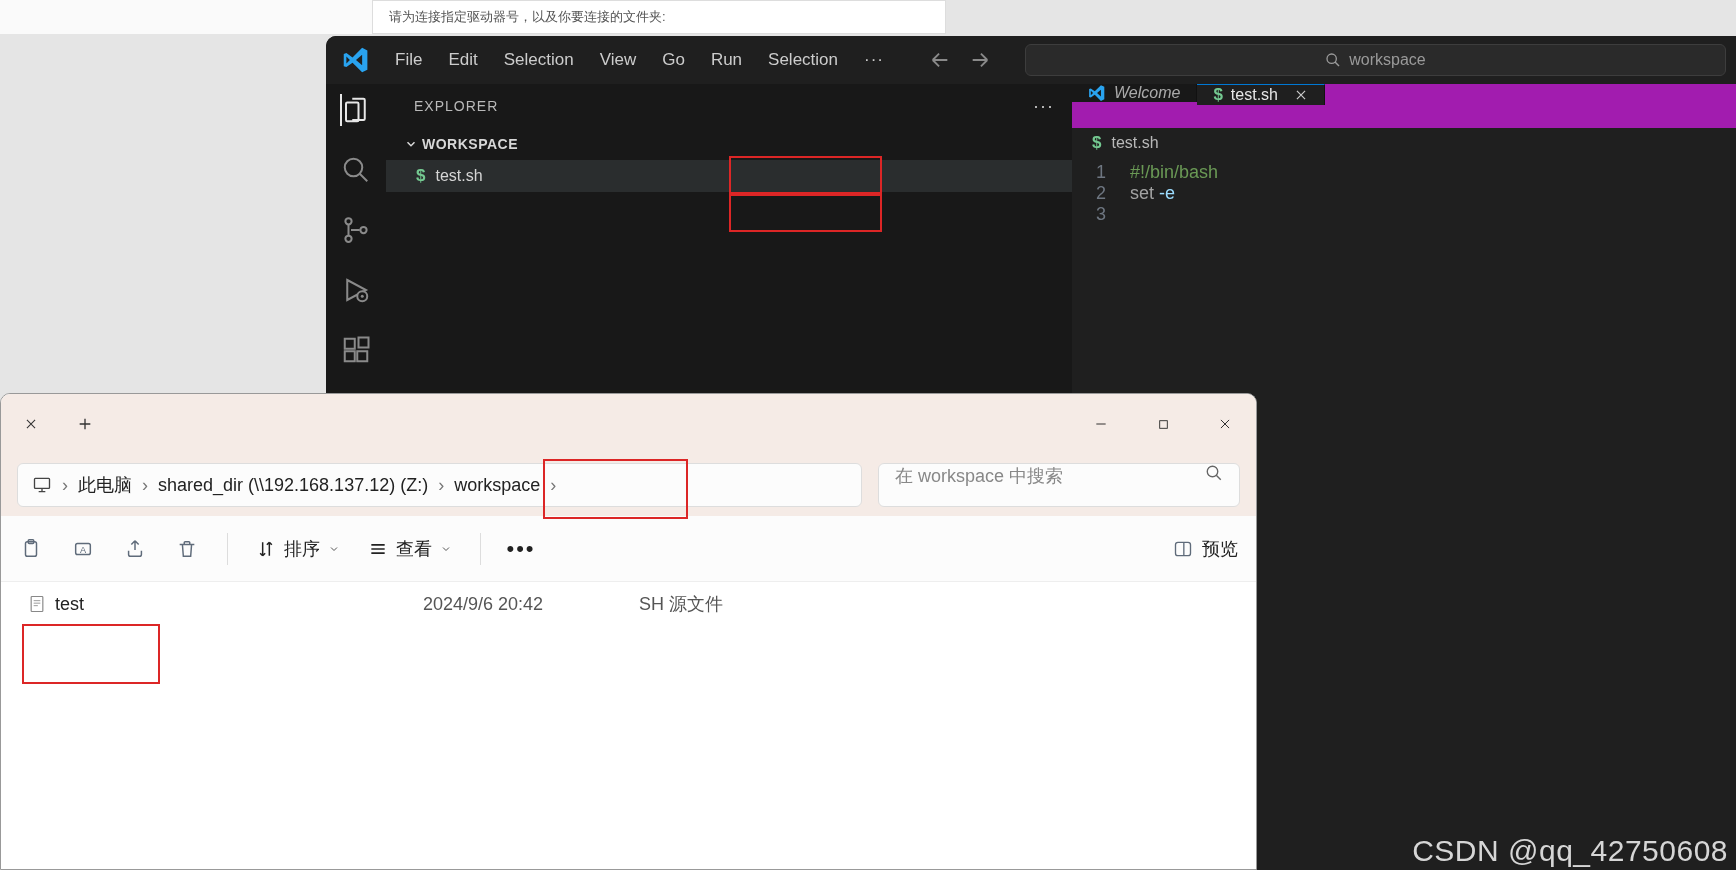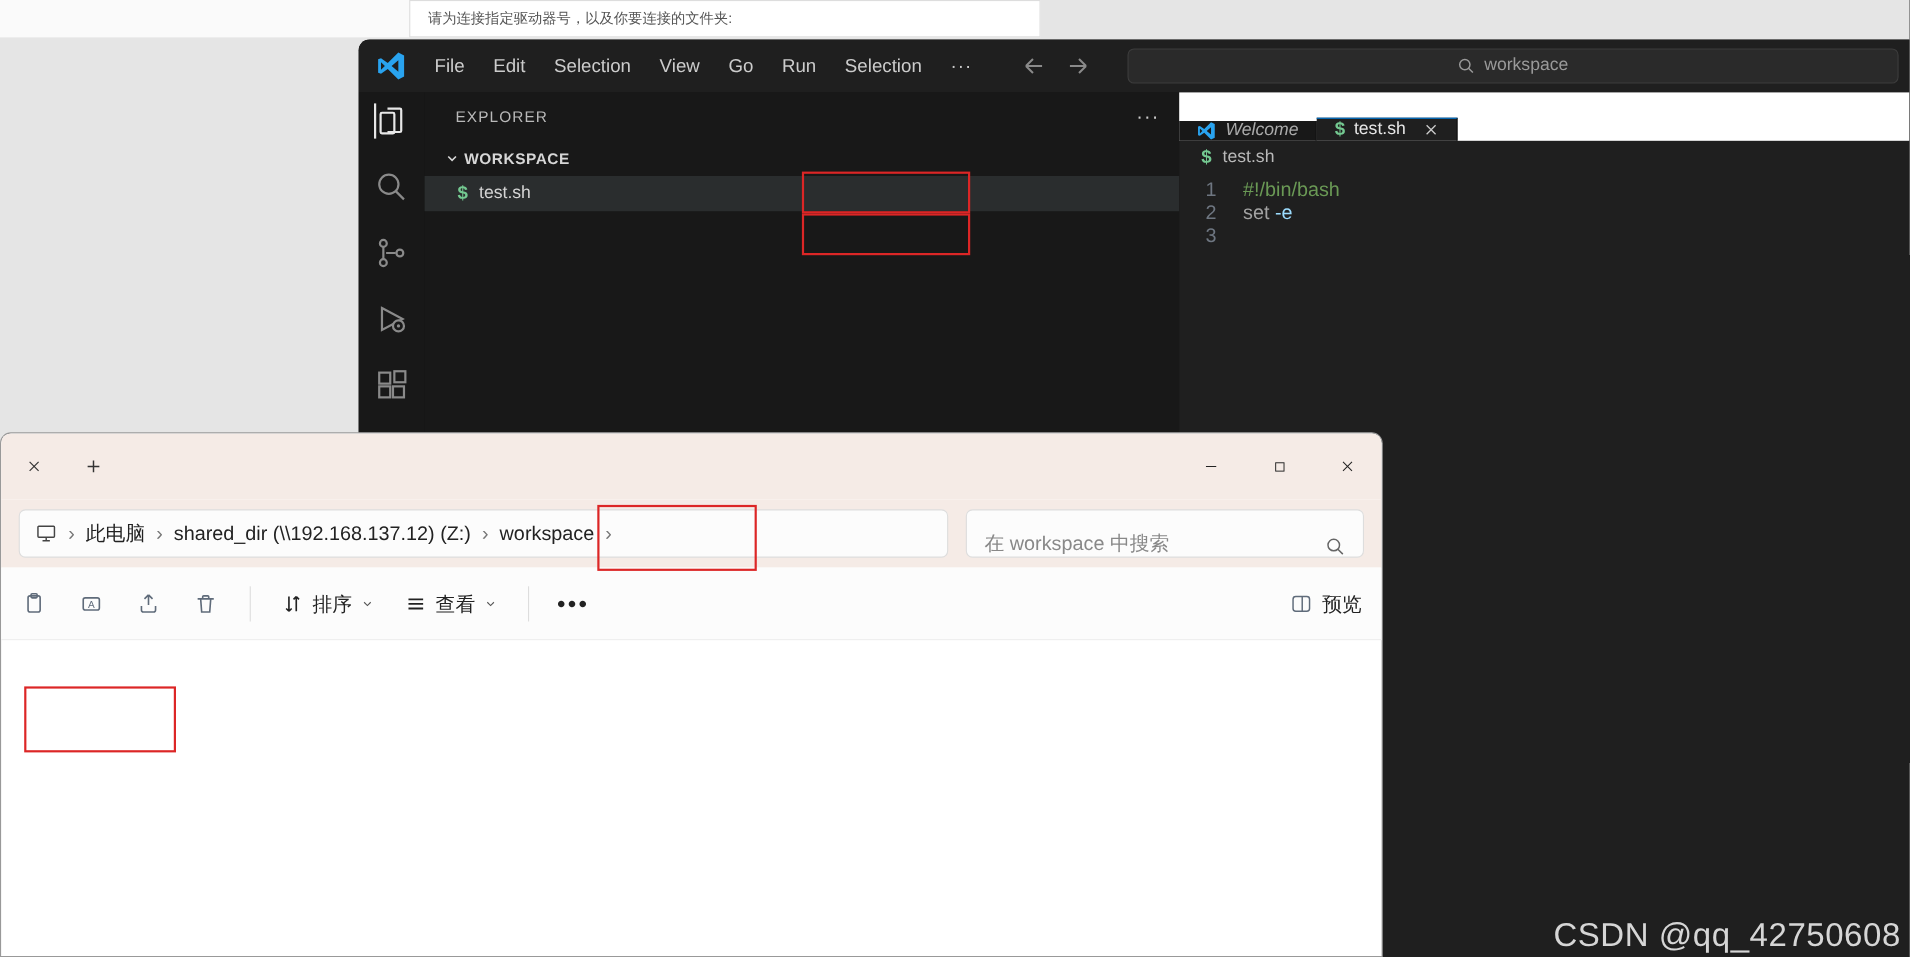--- a/index.html
+++ b/index.html
@@ -27,21 +27,21 @@
 .activity-bar .act { position: relative; }
 
 .sidebar { width: 686px; background: #181818; display: flex; flex-direction: column; }
 .sidebar-header { height: 44px; display: flex; align-items: center; justify-content: space-between; padding: 0 18px 0 28px; color: #b9b9b9; font-size: 14px; letter-spacing: 1px; }
 .sidebar-header .dots { color: #ccc; font-size: 18px; letter-spacing: 1px; }
 .ws-name-row { height: 32px; display: flex; align-items: center; padding-left: 18px; color: #d7d7d7; font-size: 14px; font-weight: 600; gap: 4px; letter-spacing: 0.5px; }
 .file-row { height: 32px; display: flex; align-items: center; padding-left: 30px; gap: 10px; background: #2a2d2e; color: #d5d5d5; font-size: 16px; }
 .dollar { color: #74c991; font-weight: 600; font-size: 17px; }
 
 .editor-area { flex: 1; background: #1f1f1f; display: flex; flex-direction: column; }
-.tab-bar { height: 44px; background: #ffffff; display: flex; align-items: flex-end; }
+.tab-bar { height: 44px; background: #a21caf; display: flex; align-items: flex-start; }
 .tab { display: flex; align-items: center; gap: 8px; padding: 0 16px; font-size: 16px; border-right: 1px solid #111; }
 .tab.inactive { background: #181818; color: #9a9a9a; }
 .tab.inactive .vsc-logo-sm { width: 18px; height: 18px; }
 .tab.inactive span.lbl { font-style: italic; color: #aaa; }
 .tab.active { background: #1f1f1f; color: #e7e7e7; border-top: 1px solid #0078d4; }
 .tab .close { color: #aaa; margin-left: 8px; cursor: pointer; }
 
 .breadcrumb { height: 30px; display: flex; align-items: center; padding-left: 20px; gap: 10px; color: #b9b9b9; font-size: 16px; }
 
 .code-area { flex: 1; padding-top: 4px; font-family: Consolas, monospace; font-size: 18px; }
@@ -59,21 +59,21 @@
 .fe { position: absolute; left: 0; top: 393px; width: 1257px; height: 477px; background: #fff; border: 1px solid #999; border-radius: 10px 10px 0 0; overflow: hidden; display: flex; flex-direction: column; }
 .fe-topstrip { height: 60px; background: #f5ebe6; display: flex; align-items: center; }
 .fe-tab-close { width: 60px; height: 60px; display: flex; align-items: center; justify-content: center; color: #333; font-size: 16px; }
 .fe-newtab { width: 48px; height: 60px; display: flex; align-items: center; justify-content: center; color: #333; font-size: 22px; }
 .fe-winctrl { margin-left: auto; display: flex; }
 .fe-winctrl div { width: 62px; height: 48px; display: flex; align-items: center; justify-content: center; color: #222; }
 
 .fe-addr-row { height: 62px; background: #f5ebe6; display: flex; align-items: center; padding: 0 16px; gap: 16px; }
 .fe-addr-bar { flex: 1; height: 44px; background: #fcfcfc; border: 1px solid #ddd; border-radius: 6px; display: flex; align-items: center; padding: 0 14px; gap: 10px; font-size: 18px; color: #222; }
 .fe-crumb-sep { color: #777; }
-.fe-search-box { width: 362px; height: 44px; background: #fcfcfc; border: 1px solid #ddd; border-radius: 6px; display: flex; align-items: flex-end; justify-content: space-between; padding: 0 16px; color: #888; font-size: 18px; }
+.fe-search-box { width: 362px; height: 44px; background: #fcfcfc; border: 1px solid #ddd; border-radius: 6px; display: flex; align-items: flex-start; justify-content: space-between; padding: 0 16px; color: #888; font-size: 18px; }
 
 .fe-toolbar { height: 66px; background: #fcfcfc; border-bottom: 1px solid #eee; display: flex; align-items: center; padding: 0 18px; gap: 28px; font-size: 18px; color: #222; }
 .fe-toolbar .sep { width: 1px; height: 32px; background: #ddd; }
 .fe-tool-icon { color: #555; width: 24px; height: 24px; display: flex; align-items: center; justify-content: center; }
 .fe-tool-lbl { display: flex; align-items: center; gap: 8px; }
 .fe-preview { margin-left: auto; display: flex; align-items: center; gap: 8px; }
 
 .fe-columns { height: 36px; display: flex; align-items: center; padding-left: 42px; font-size: 16px; color: #15315b; border-bottom: 1px solid #eee; }
 .fe-col-name { width: 380px; display: flex; align-items: center; gap: 150px; }
 .fe-col-date { width: 216px; }
@@ -321,18 +321,29 @@
     <div class="fe-preview">
       <svg width="22" height="20" viewBox="0 0 24 24">
           <rect x="3" y="4" width="18" height="16" rx="3" fill="none" stroke="#5f6b7a" stroke-width="1.6"></rect>
           <path stroke="#5f6b7a" stroke-width="1.6" d="M13 4v16"></path>
         </svg>
       <span>预览</span>
     </div>
   </div>
 
 
+  <div class="fe-row">
+    <div style="width:396px;display:flex;align-items:center;">
+      <svg class="fe-file-icon" viewBox="0 0 24 24">
+          <rect x="5" y="3" width="14" height="18" rx="1" fill="#fff" stroke="#888" stroke-width="1.4"></rect>
+          <path stroke="#888" d="M8 8h8M8 11h8M8 14h5"></path>
+        </svg>
+      <span>test</span>
+    </div>
+    <div style="width:216px;color:#555;">2024/9/6 20:42</div>
+    <div style="color:#555;">SH 源文件</div>
+  </div>
 </div>
 
 <div class="redbox" style="left:543px; top:459px; width:145px; height:60px;"></div>
 <div class="redbox" style="left:22px; top:624px; width:138px; height:60px;"></div>
 
 <div class="watermark">CSDN @qq_42750608</div>
 
 </body></html>

